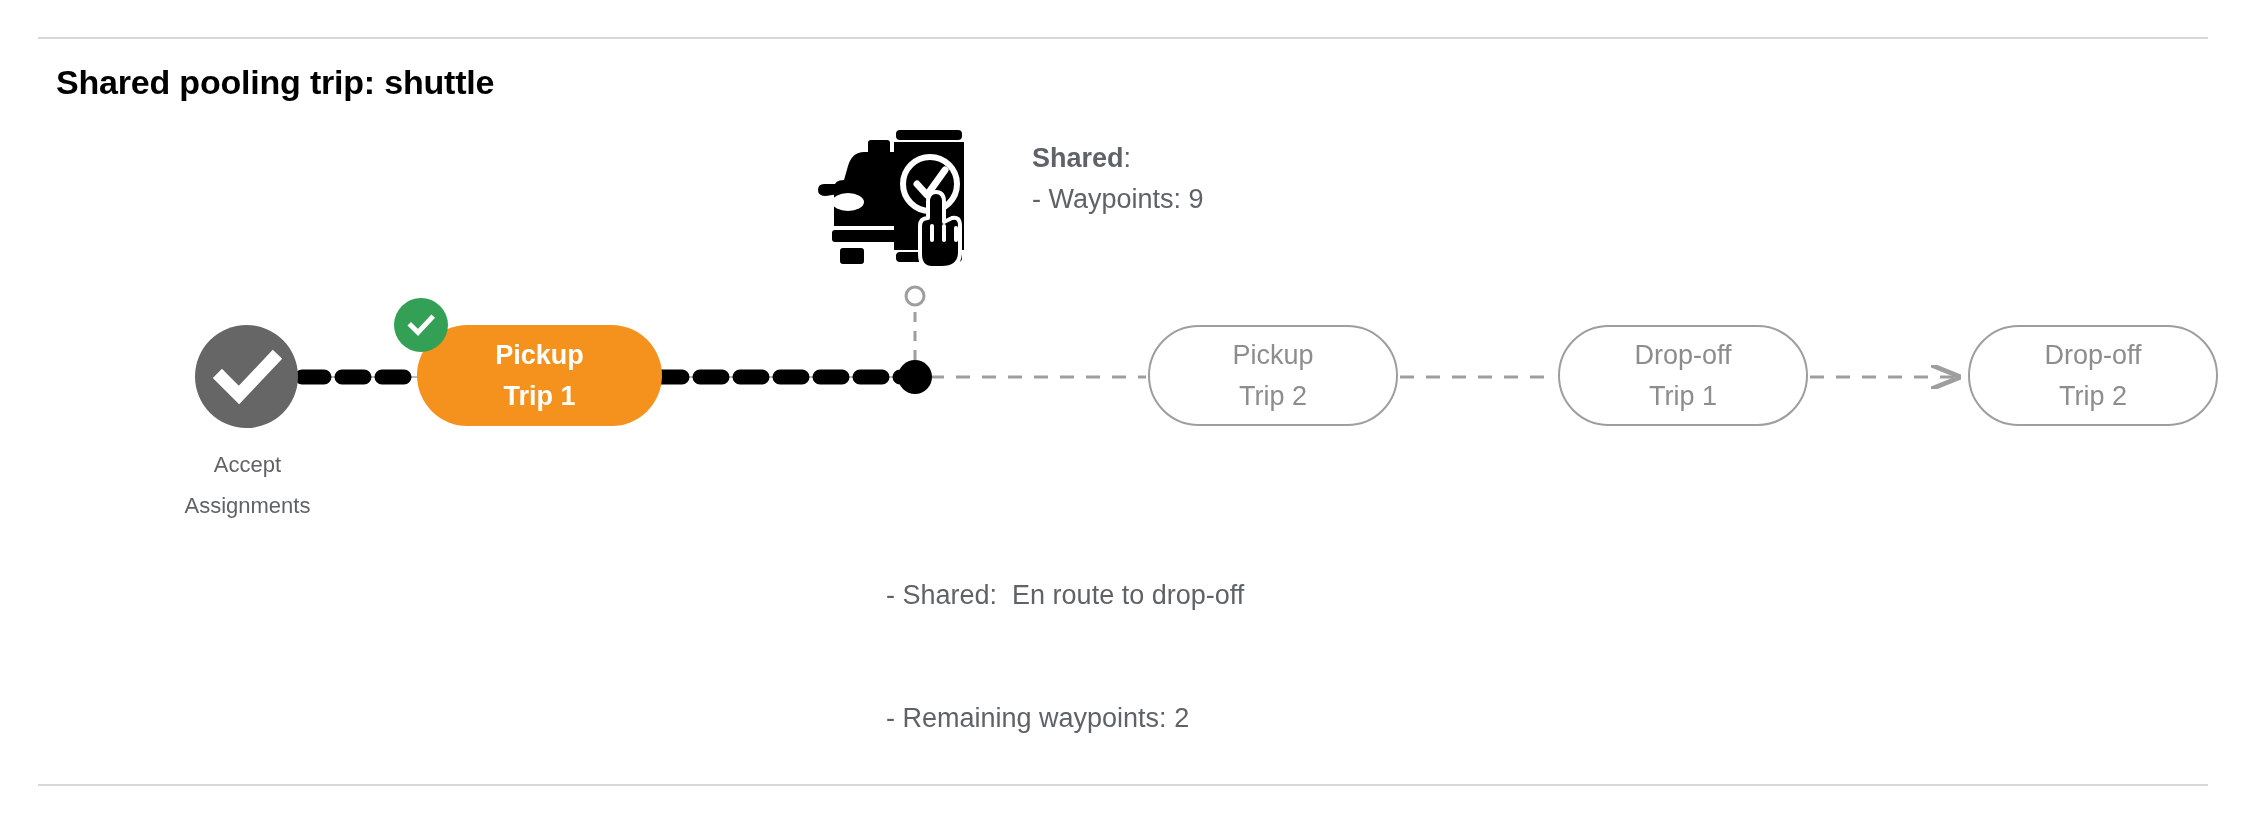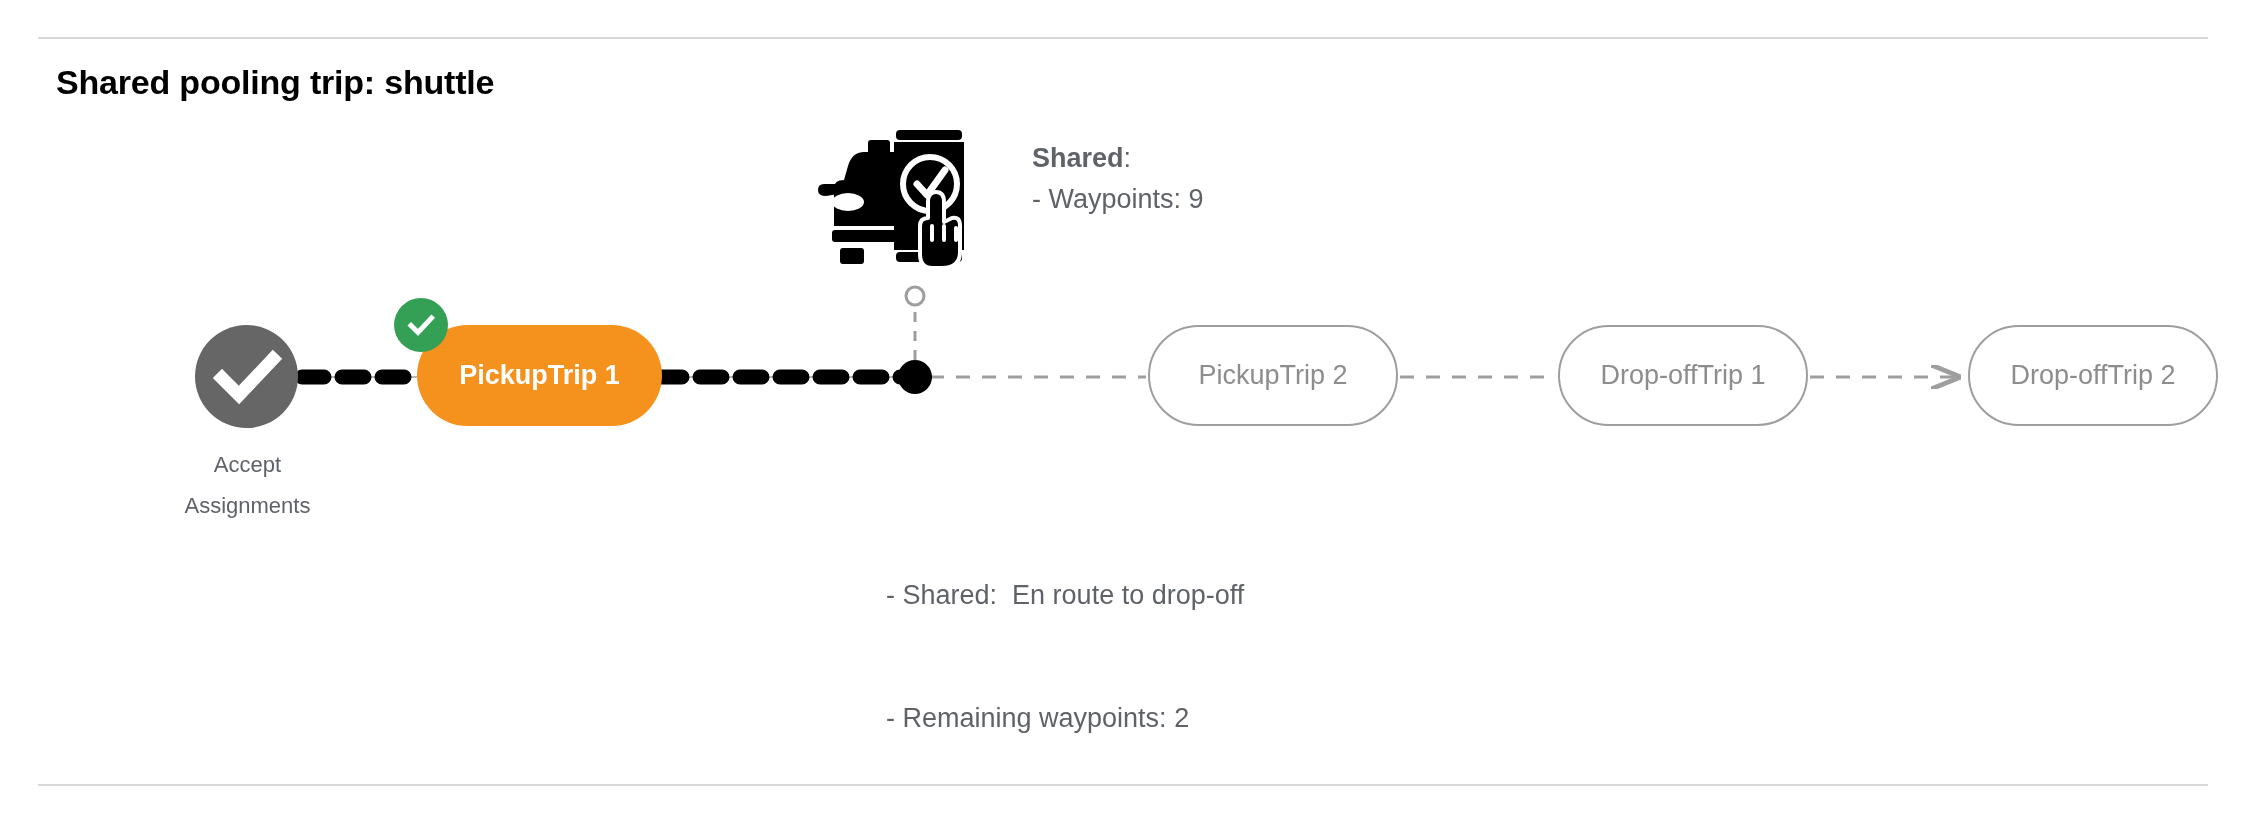--- a/index.html
+++ b/index.html
@@ -71,21 +71,21 @@
     text-align: center;
     font-size: 22px;
     line-height: 41px;
     color: #5f6368;
   }
 
   
   .pill {
     position: absolute;
     display: flex;
-    flex-direction: row;
+    flex-direction: column;
     align-items: center;
     justify-content: center;
     border-radius: 999px;
     font-size: 27px;
     line-height: 41px;
     text-align: center;
     white-space: nowrap;
   }
   .pill.active {
     background: #F5921E;

